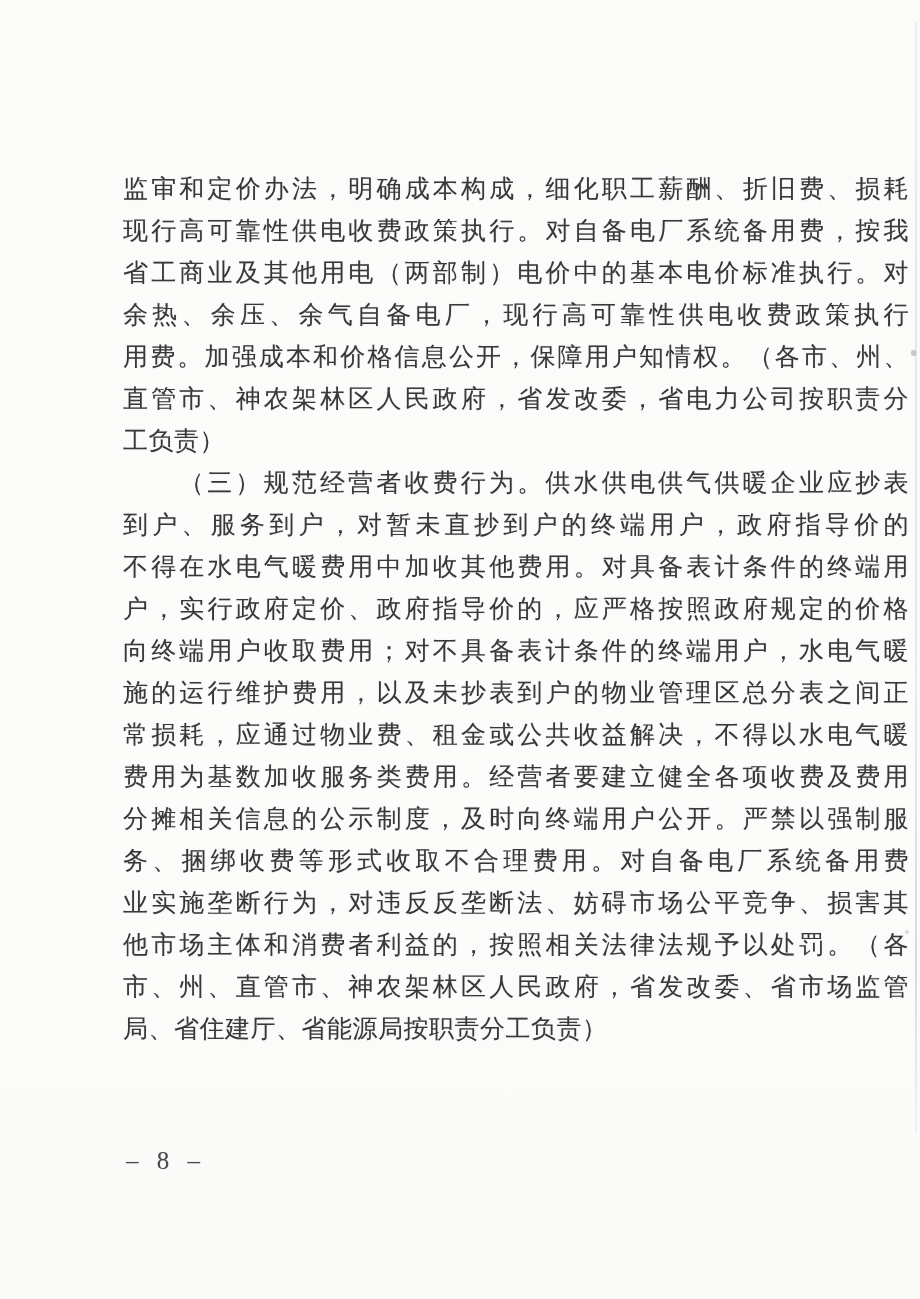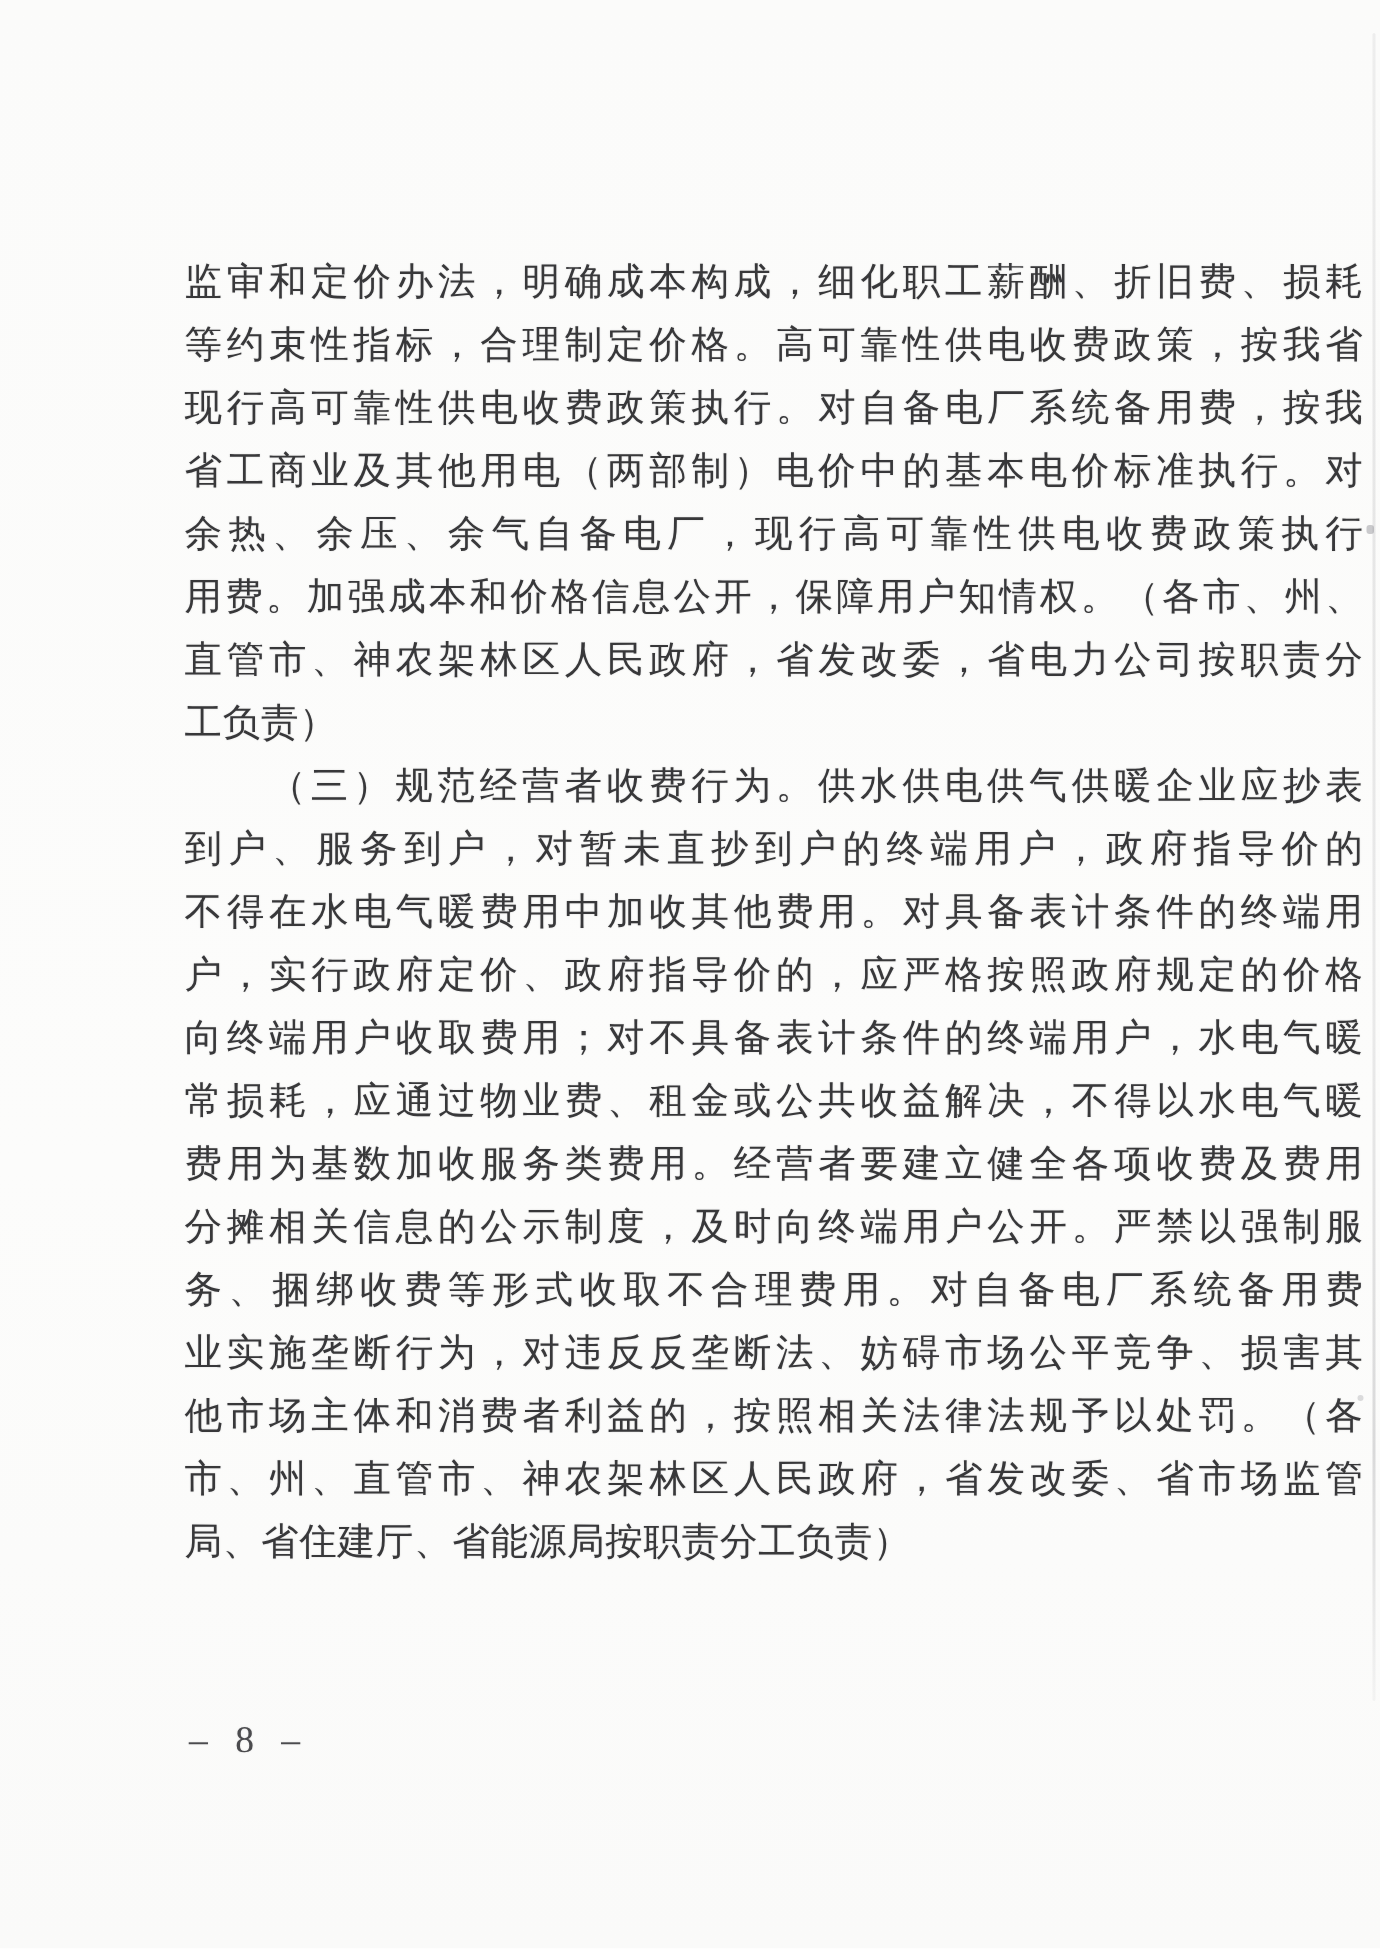--- a/index.html
+++ b/index.html
@@ -86,35 +86,35 @@
 </style>
 </head>
 <body>
 
 <div class="page">
 
   <div class="textblock">
 
     <div class="paragraph">
       <div class="line">监审和定价办法，明确成本构成，细化职工薪酬、折旧费、损耗</div>
-      <div class="line">等约束性指标，合理制定价格。高可靠性供电收费政策，按我省</div>
       <div class="line">现行高可靠性供电收费政策执行。对自备电厂系统备用费，按我</div>
       <div class="line">省工商业及其他用电（两部制）电价中的基本电价标准执行。对</div>
       <div class="line">余热、余压、余气自备电厂，现行高可靠性供电收费政策执行</div>
       <div class="line">用费。加强成本和价格信息公开，保障用户知情权。（各市、州、</div>
       <div class="line">直管市、神农架林区人民政府，省发改委，省电力公司按职责分</div>
       <div class="line last">工负责）</div>
     </div>
 
     <div class="paragraph">
       <div class="line indent">（三）规范经营者收费行为。供水供电供气供暖企业应抄表</div>
       <div class="line">到户、服务到户，对暂未直抄到户的终端用户，政府指导价的</div>
       <div class="line">不得在水电气暖费用中加收其他费用。对具备表计条件的终端用</div>
       <div class="line">户，实行政府定价、政府指导价的，应严格按照政府规定的价格</div>
       <div class="line">向终端用户收取费用；对不具备表计条件的终端用户，水电气暖</div>
+      <div class="line">施的运行维护费用，以及未抄表到户的物业管理区总分表之间正</div>
       <div class="line">常损耗，应通过物业费、租金或公共收益解决，不得以水电气暖</div>
       <div class="line">费用为基数加收服务类费用。经营者要建立健全各项收费及费用</div>
       <div class="line">分摊相关信息的公示制度，及时向终端用户公开。严禁以强制服</div>
       <div class="line">务、捆绑收费等形式收取不合理费用。对自备电厂系统备用费</div>
       <div class="line">业实施垄断行为，对违反反垄断法、妨碍市场公平竞争、损害其</div>
       <div class="line">他市场主体和消费者利益的，按照相关法律法规予以处罚。（各</div>
       <div class="line">市、州、直管市、神农架林区人民政府，省发改委、省市场监管</div>
       <div class="line last">局、省住建厅、省能源局按职责分工负责）</div>
     </div>
 

